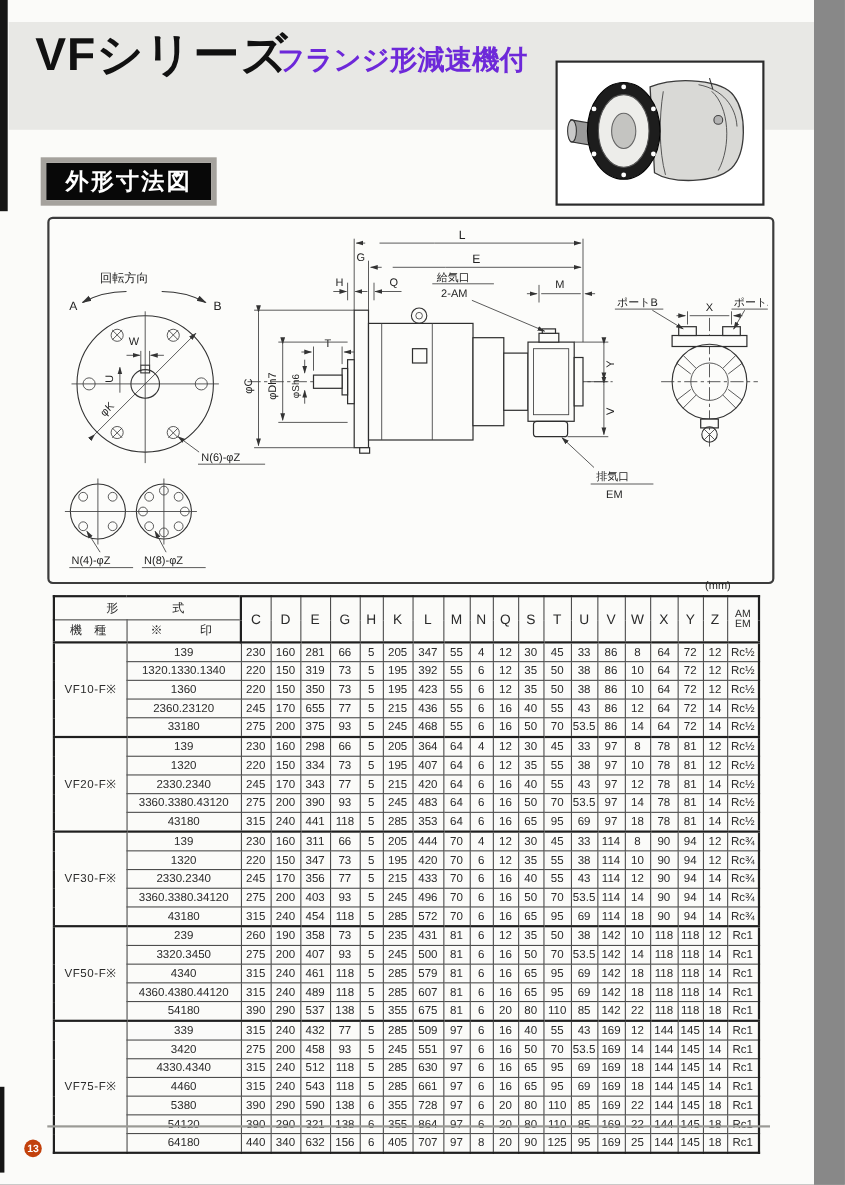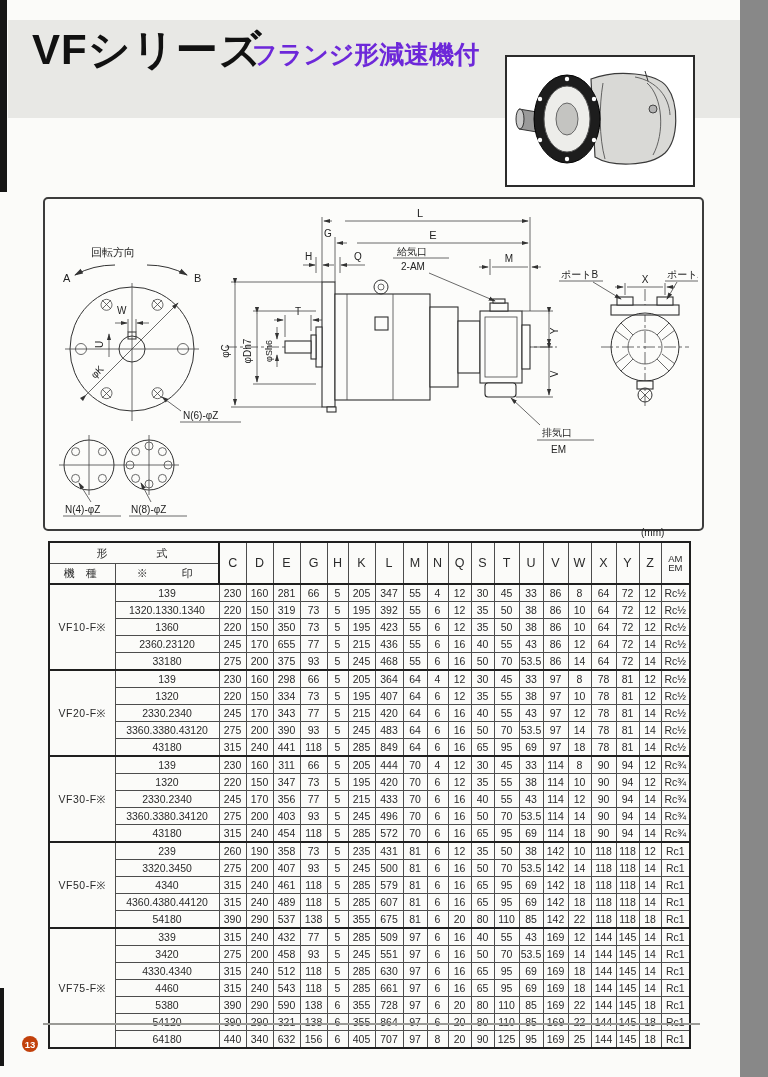--- a/index.html
+++ b/index.html
@@ -67,20 +67,23 @@
       <ellipse cx="60" cy="62" rx="11" ry="16" fill="#c4c4c1" stroke="#666"></ellipse>
       <circle cx="60" cy="22" r="2.2" fill="#fff"></circle>
         <circle cx="60" cy="102" r="2.2" fill="#fff"></circle>
       <circle cx="33" cy="42" r="2.2" fill="#fff"></circle>
         <circle cx="87" cy="42" r="2.2" fill="#fff"></circle>
       <circle cx="33" cy="83" r="2.2" fill="#fff"></circle>
         <circle cx="87" cy="83" r="2.2" fill="#fff"></circle>
     </svg>
   </div>
 
+  <div class="section-label">
+    <span>外形寸法図</span>
+  </div>
 
   <div class="diagram-frame">
     <svg width="653" height="326" viewBox="0 0 653 326">
       <defs>
         <marker id="ah" markerWidth="9" markerHeight="7" refX="8" refY="3.5" orient="auto">
           <polygon points="0,0.8 9,3.5 0,6.2" fill="#333"></polygon>
         </marker>
       </defs>
 
       <g>
@@ -543,21 +546,21 @@
             <td>Rc½</td>
           </tr>
           <tr>
             <td class="c-code">43180</td>
             <td>315</td>
             <td>240</td>
             <td>441</td>
             <td>118</td>
             <td>5</td>
             <td>285</td>
-            <td>849</td>
+            <td>353</td>
             <td>64</td>
             <td>6</td>
             <td>16</td>
             <td>65</td>
             <td class="t-cell">95</td>
             <td class="u-cell">69</td>
             <td>97</td>
             <td>18</td>
             <td>78</td>
             <td>81</td>

